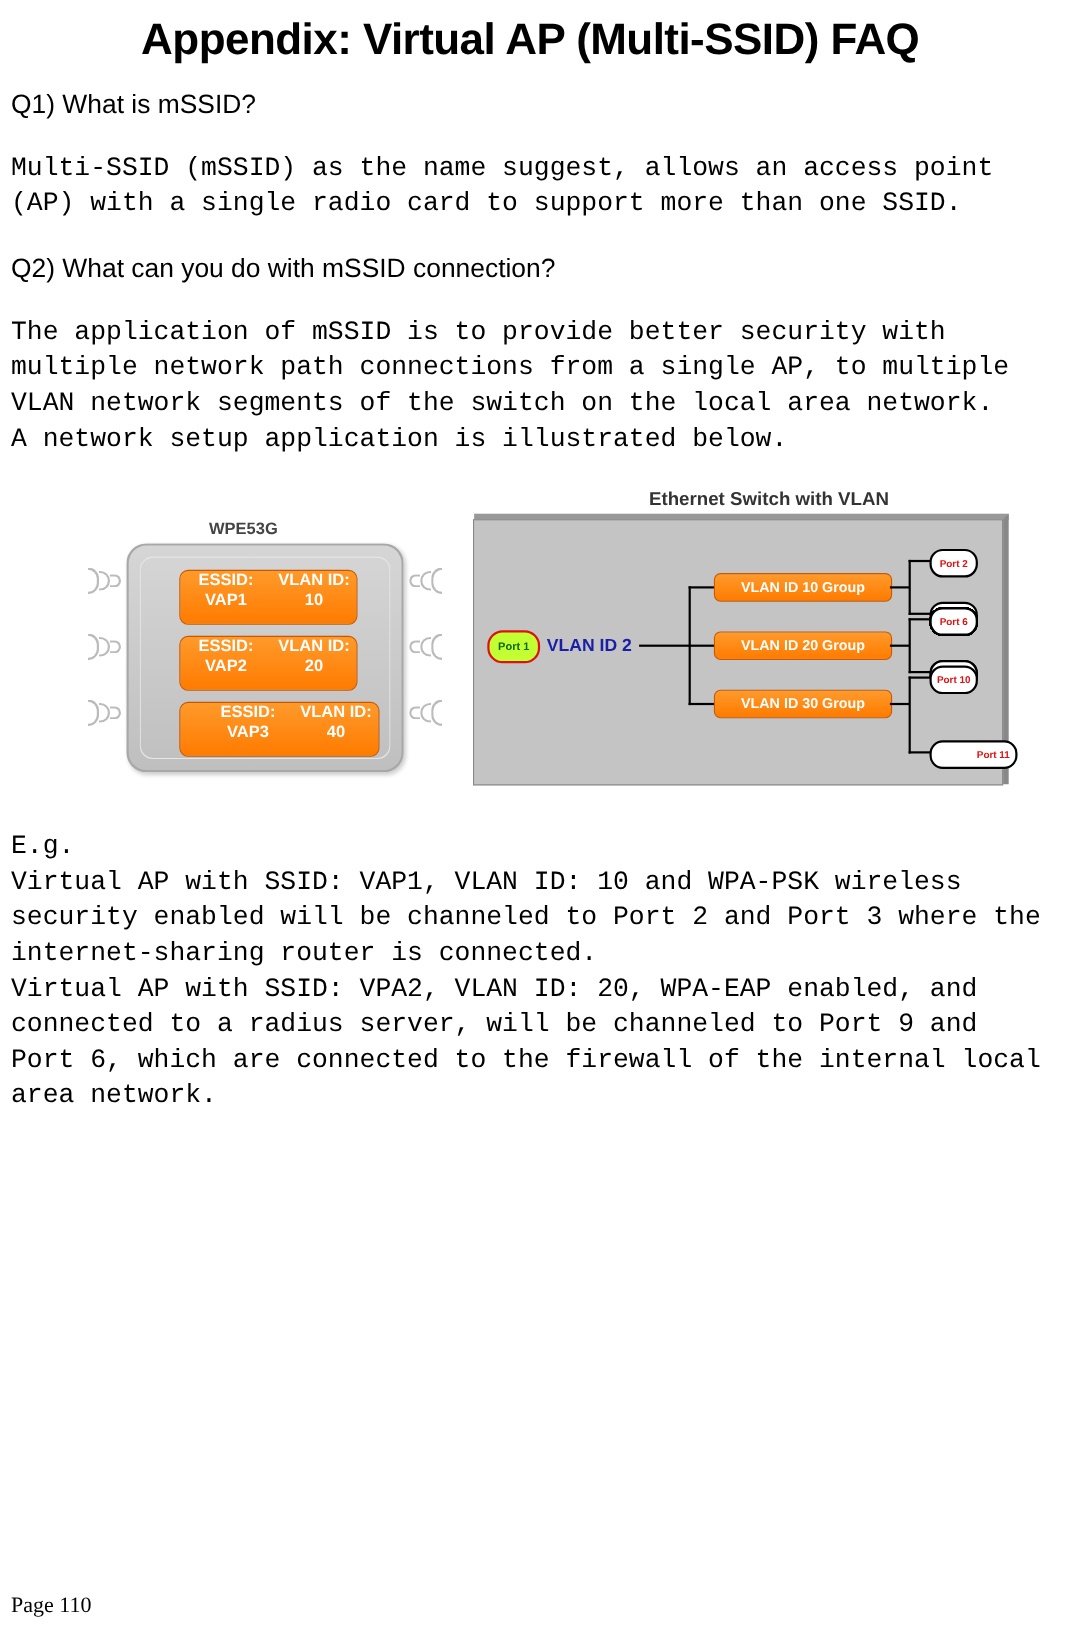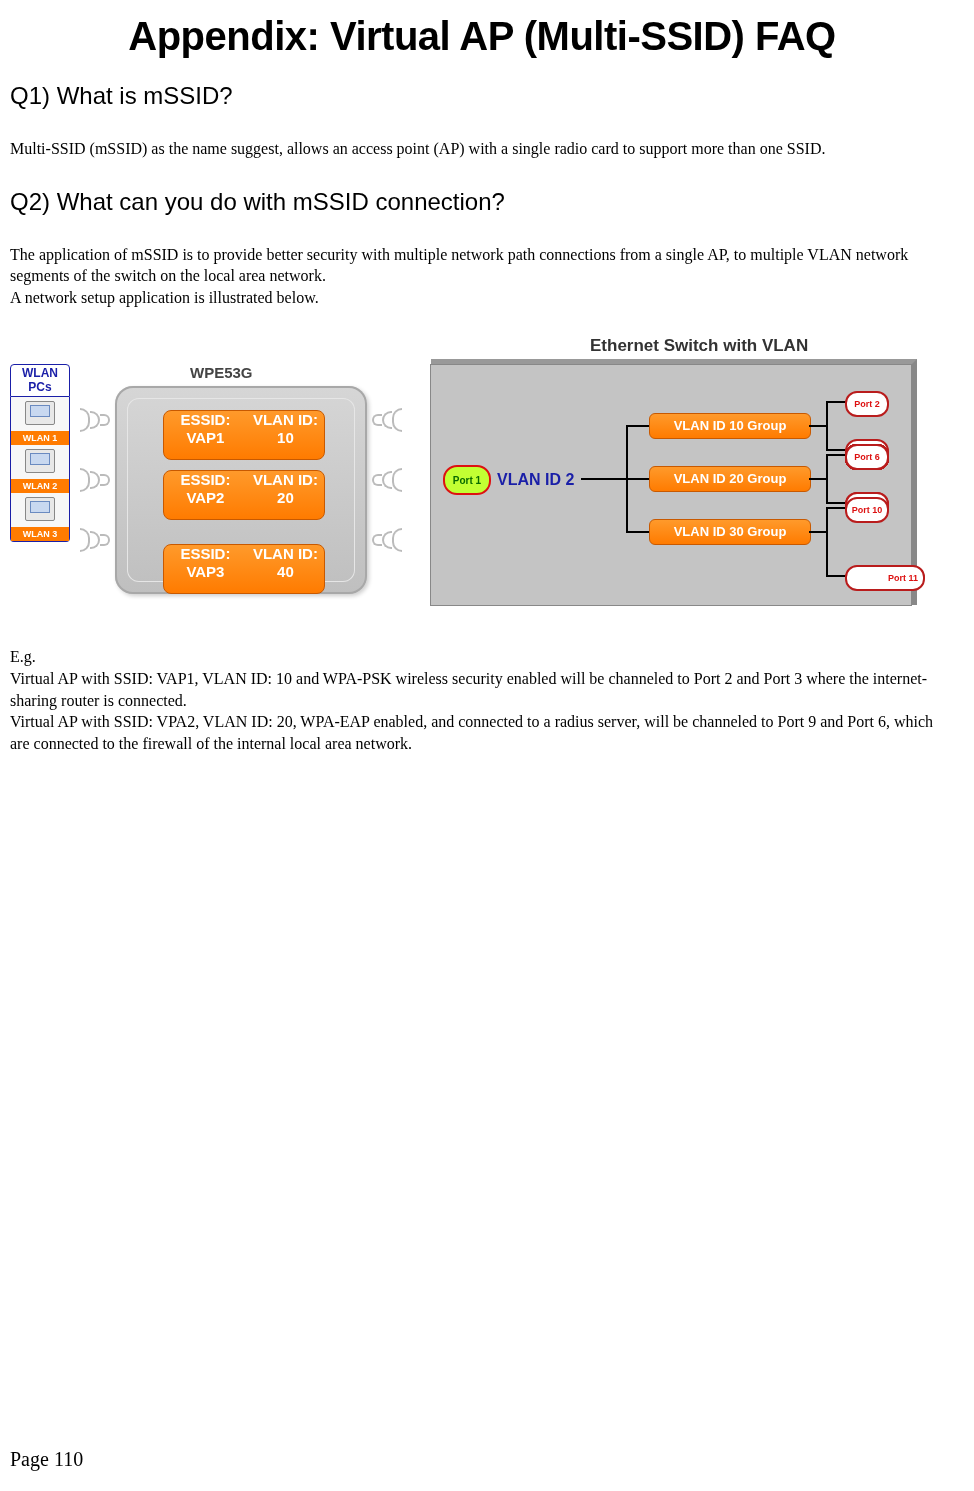--- a/index.html
+++ b/index.html
@@ -1,18 +1,18 @@
 <!DOCTYPE html>
 <html><head>
 <meta charset="utf-8">
 <style>
   body { font-family: Arial, Helvetica, sans-serif; margin: 0; padding: 0; background: #fff; color: #000; width: 974px; }
   .page { padding: 10px 20px 20px 10px; box-sizing: border-box; min-height: 1491px; position: relative; }
   .title { font-size: 40px; font-weight: bold; text-align: center; letter-spacing: -0.5px; line-height: 1.3; margin-bottom: 20px; font-family: "Century Gothic", Arial, sans-serif; }
-  .para { font-size: 16px; margin: 0 0 28px 0; line-height: 1.35; font-family: Liberation Serif, serif; }
+  .para { font-size: 24px; margin: 0 0 28px 0; line-height: 1.35; font-family: Liberation Mono, monospace; }
   .q { font-size: 24px; margin: 0 0 28px 0; font-family: "Century Gothic", Arial, sans-serif; }
   .page-num { position: absolute; bottom: 20px; left: 10px; font-family: "Times New Roman", serif; font-size: 20px; }
 
   
   .diagram { position: relative; width: 920px; height: 280px; margin: 0 0 30px 0; }
   .top-label { position: absolute; top: 0; left: 580px; font-family: Arial; font-size: 17px; font-weight: bold; color: #333; }
 
   
   .pcs-col { position: absolute; left: 0; top: 28px; width: 60px; }
   .pcs-head { background: #fff; border: 1px solid #1a1fa8; border-top-left-radius: 4px; border-top-right-radius: 4px; font-size: 12px; font-weight: bold; color: #1a1fa8; text-align: center; line-height: 1.1; padding: 2px 0; }
@@ -31,35 +31,35 @@
   .waves span:nth-child(3){ height: 20px; left: 20px; top: 2px; }
   .waves.left span:nth-child(1){ left: 28px; }
   .waves.left span:nth-child(2){ left: 18px; }
   .waves.left span:nth-child(3){ left: 8px; }
 
   
   .ap-label { position: absolute; left: 180px; top: 28px; font-family: Arial; font-size: 15px; font-weight: bold; color: #444; }
   .ap-box { position: absolute; left: 105px; top: 50px; width: 252px; height: 208px; background: linear-gradient(#d6d6d6,#bfbfbf); border-radius: 18px; box-shadow: inset 0 0 0 2px #a8a8a8, 2px 2px 4px rgba(0,0,0,0.2); }
   .ap-box::before { content:""; position:absolute; left:12px; right:12px; top:12px; bottom:12px; border-radius:12px; box-shadow: inset 0 0 0 1px #e6e6e6; }
   .vap { position: absolute; left: 48px; width: 160px; height: 48px; background: linear-gradient(#ff9a2b,#ff7b00); color: #fff; font-weight: bold; font-size: 15px; text-align: center; border-radius: 8px; border: 1px solid #c85900; display: flex; flex-direction: row; justify-content: center; line-height: 1.2; }
-  .vap1 { top: 24px; } .vap2 { top: 84px; } .vap3 { top: 158px; }
+  .vap1 { top: 24px; } .vap2 { top: 84px; } .vap3 { top: 144px; padding-left: 20px; }
 
   
   .switch-box { position: absolute; left: 420px; top: 28px; width: 480px; height: 240px; background: #c4c4c4; border: 1px solid #888; }
   .switch-box::after { content:""; position:absolute; right:-6px; top:-6px; width:100%; height:100%; border-right:6px solid #888; border-top:6px solid #999; transform: skewY(0); z-index:-1;}
   .port1-wrap { position: absolute; left: 12px; top: 100px; display:flex; align-items:center; }
   .port1-oval { width: 44px; height: 26px; border: 2px solid #d11; border-radius: 14px; background: #c2ff33; color: #0a6b00; font-size: 10px; font-weight: bold; display:flex; align-items:center; justify-content:center; }
   .vlan-id2 { font-family: Arial; font-size: 16px; font-weight: bold; color: #1a1fa8; margin-left: 6px; }
   .trunk-line { position: absolute; left: 150px; top: 113px; width: 46px; height: 2px; background:#000; }
   .trunk-fork { position: absolute; left: 195px; top: 60px; width: 2px; height: 108px; background:#000; }
   .branch { position: absolute; height: 2px; background:#000; }
   .b1 { left:195px; top:60px; width:24px;} .b2 { left:195px; top:113px; width:24px;} .b3 { left:195px; top:166px; width:24px;}
   .grp { position: absolute; left: 218px; width: 160px; height: 24px; background: linear-gradient(#ff9a2b,#ff7b00); border-radius: 6px; border:1px solid #c85900; color:#fff; font-weight:bold; font-size:13px; text-align:center; line-height:24px;}
   .g1 { top:48px;} .g2{ top:101px;} .g3{ top:154px;}
-  .port-oval { position: absolute; width: 40px; height: 22px; border: 2px solid #b91c1c; border-radius: 12px; background: #fff; color:#d11; font-size:9px; font-weight:bold; display:flex; align-items:center; justify-content:center; text-align:center; line-height:1;}
+  .port-oval { position: absolute; width: 40px; height: 22px; border: 2px solid #000000; border-radius: 12px; background: #fff; color:#d11; font-size:9px; font-weight:bold; display:flex; align-items:center; justify-content:center; text-align:center; line-height:1;}
   .port-line { position: absolute; height:2px; background:#000; }
   .pl1 { left:378px; top:60px; width:18px;} .pl1b{ left:395px; top:36px; width:2px; height:50px; background:#000; position:absolute;}
   .pl1c{ position:absolute; left:395px; top:36px; width:20px; height:2px; background:#000;}
   .pl1d{ position:absolute; left:395px; top:84px; width:20px; height:2px; background:#000;}
   .pl2 { left:378px; top:113px; width:18px;} .pl2b{ left:395px; top:89px; width:2px; height:50px; background:#000; position:absolute;}
   .pl2c{ position:absolute; left:395px; top:89px; width:20px; height:2px; background:#000;}
   .pl2d{ position:absolute; left:395px; top:137px; width:20px; height:2px; background:#000;}
   .pl3 { left:378px; top:166px; width:18px;} .pl3b{ left:395px; top:142px; width:2px; height:70px; background:#000; position:absolute;}
   .pl3c{ position:absolute; left:395px; top:142px; width:20px; height:2px; background:#000;}
   .pl3d{ position:absolute; left:395px; top:210px; width:20px; height:2px; background:#000;}
@@ -75,35 +75,20 @@
   <div class="q">Q1) What is mSSID?</div>
   <div class="para">Multi-SSID (mSSID) as the name suggest, allows an access point (AP) with a single radio card to support more than one SSID.</div>
 
   <div class="q">Q2) What can you do with mSSID connection?</div>
   <div class="para" style="white-space:pre-line;">The application of mSSID is to provide better security with multiple network path connections from a single AP, to multiple VLAN network segments of the switch on the local area network.
 A network setup application is illustrated below.</div>
 
   <div class="diagram">
     <div class="top-label">Ethernet Switch with VLAN</div>
 
-    <div class="pcs-col">
-      <div class="pcs-head">WLAN PCs</div>
-      <div class="pc">
-        <div class="pc-icon"></div>
-        <div class="pc-label">WLAN 1</div>
-      </div>
-      <div class="pc">
-        <div class="pc-icon"></div>
-        <div class="pc-label">WLAN 2</div>
-      </div>
-      <div class="pc">
-        <div class="pc-icon"></div>
-        <div class="pc-label">WLAN 3</div>
-      </div>
-    </div>
 
     <div class="waves left" style="left:62px; top:70px;">
         <span></span>
         <span></span>
         <span></span>
       </div>
     <div class="waves left" style="left:62px; top:130px;">
         <span></span>
         <span></span>
         <span></span>

